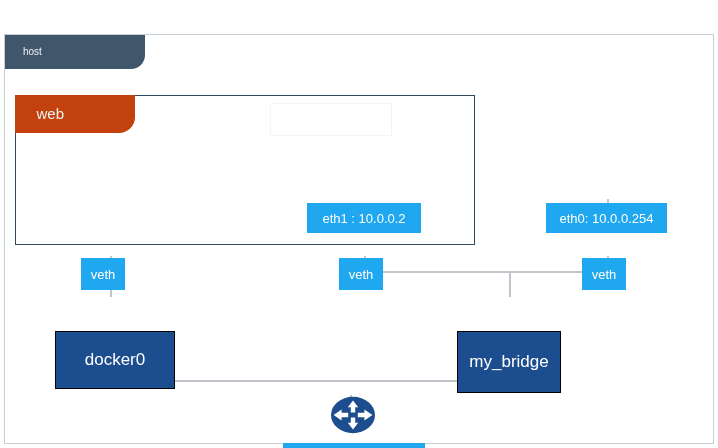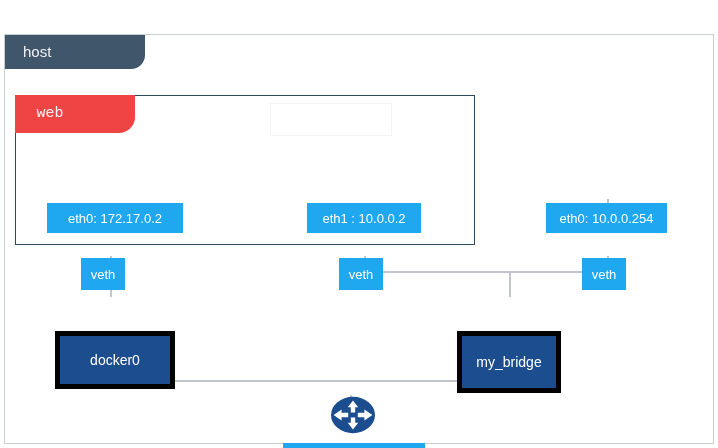--- a/index.html
+++ b/index.html
@@ -18,31 +18,31 @@
     background:#ffffff;border:1px solid #c9ced3;box-sizing:border-box;
   }
   .host-tab{
     position:absolute;left:0px;top:0px;width:140px;height:34px;
     background:#40566b;
     border-radius:0 0 14px 0;
     box-sizing:border-box;
   }
   .host-tab .tab-label{
     position:absolute;left:18px;top:8px;
-    color:#eef2f5;font-size:15px;line-height:17px;white-space:nowrap;
+    color:#eef2f5;font-size:10px;line-height:17px;white-space:nowrap;
   }
 
   
   .ns-box{
     position:absolute;background:#ffffff;
     border:1.5px solid #2e4a60;box-sizing:border-box;
   }
   .ns-tab{
     position:absolute;left:-1.5px;top:-1.5px;height:38px;
-    background:#ef4444;border-radius:0 0 16px 0;box-sizing:border-box;font-family:Liberation Mono, monospace;
+    background:#c2410c;border-radius:0 0 16px 0;box-sizing:border-box;
   }
   .ns-tab .tab-label{
     position:absolute;left:22px;top:10px;
     color:#eef2f5;font-size:15px;line-height:18px;white-space:nowrap;
   }
 
   #ns-web{left:10px;top:60px;width:460px;height:150px;}
   #ns-web .ns-tab{width:120px;}
   #ns-db{left:505px;top:60px;width:204px;height:150px;}
   #ns-db .ns-tab{width:118px;}
@@ -71,22 +71,22 @@
     display:flex;align-items:center;justify-content:center;
     box-sizing:border-box;
   }
   #veth-web-eth0{left:76px;}
   #veth-web-eth1{left:334px;}
   #veth-db-eth0{left:577px;}
 
   
   .bridge{
     position:absolute;background:#1c4d8f;
-    border:5px solid #000000;
-    color:#ffffff;font-size:14px;
+    border:1px solid #000000;
+    color:#ffffff;font-size:17px;
     display:flex;align-items:center;justify-content:center;
     box-sizing:border-box;
   }
   #bridge-docker0{left:50px;top:296px;width:120px;height:58px;}
   #bridge-mybridge{left:452px;top:296px;width:104px;height:62px;}
 
   
   .ln{position:absolute;background:#bfc5cb;}
   .ln-v{width:1.5px;}
   .ln-h{height:1.5px;}
@@ -131,21 +131,20 @@
 
     <div class="ns-box" id="ns-web">
       <div class="ns-tab">
         <span class="tab-label">web</span>
       </div>
     </div>
 
     <div class="ghost-box"></div>
 
 
-    <div class="iface" id="iface-web-eth0">eth0: 172.17.0.2</div>
     <div class="iface" id="iface-web-eth1">eth1 : 10.0.0.2</div>
     <div class="iface" id="iface-db-eth0">eth0: 10.0.0.254</div>
 
     <div class="veth" id="veth-web-eth0">veth</div>
     <div class="veth" id="veth-web-eth1">veth</div>
     <div class="veth" id="veth-db-eth0">veth</div>
 
     <div class="bridge" id="bridge-docker0">docker0</div>
     <div class="bridge" id="bridge-mybridge">my_bridge</div>
 

